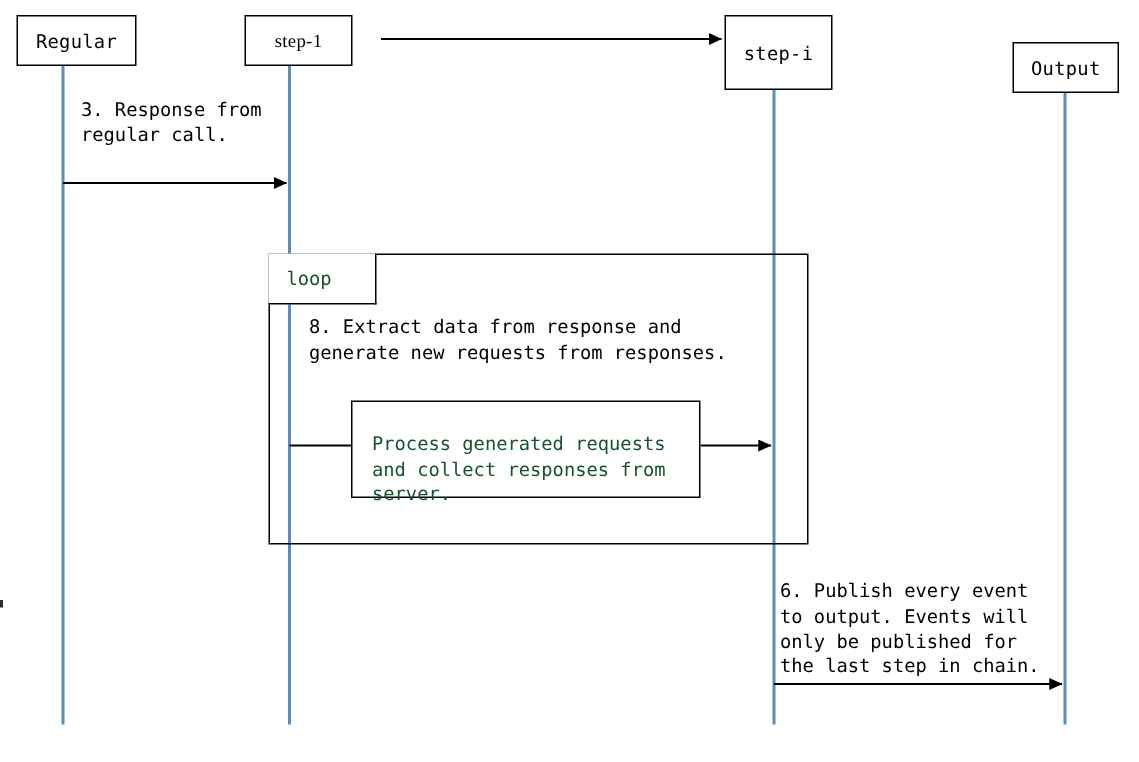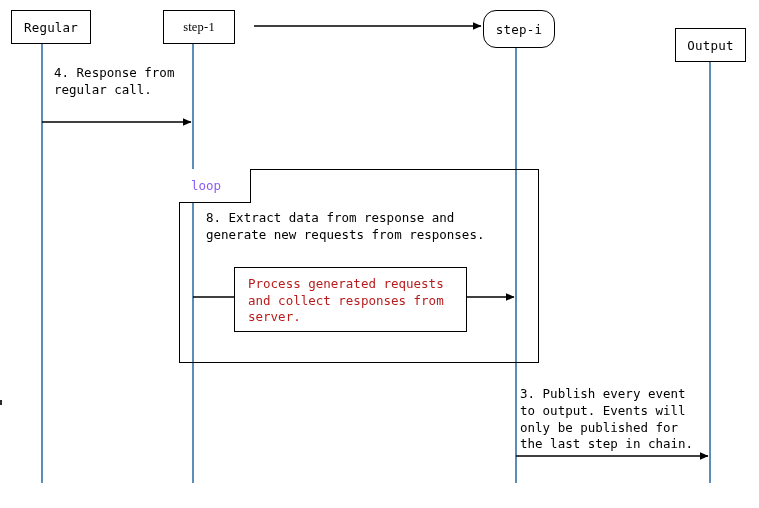--- a/index.html
+++ b/index.html
@@ -46,31 +46,31 @@
     position: absolute;
     box-sizing: border-box;
     border: 1.2px solid #000000;
     border-top: none;
     border-left: none;
     background: #ffffff;
     display: flex;
     align-items: center;
     padding-left: 12px;
     font-size: 12.5px;
-    color: #8b5cf6;
+    color: #14532d;
   }
   .note-box {
     position: absolute;
     box-sizing: border-box;
     border: 1.2px solid #000000;
     background: #ffffff;
-    padding: 8px 0 0 13px;
+    padding: 20px 0 0 13px;
     font-size: 12.5px;
     line-height: 16.5px;
-    color: #b91c1c;
+    color: #14532d;
     white-space: pre;
   }
   .msg-text {
     position: absolute;
     font-size: 12.5px;
     line-height: 16.8px;
     color: #000000;
     white-space: pre;
     background: transparent;
   }
@@ -111,43 +111,43 @@
   </svg>
 
   <div class="participant-box" style="left:11px; top:10px; width:80px; height:34px;">
     <span>Regular</span>
   </div>
 
   <div class="participant-box" style="left:163px; top:10px; width:72px; height:34px;font-family:Liberation Serif, serif;">
     <span>step-1</span>
   </div>
 
-  <div class="participant-box" style="left:483px; top:10px; width:72px; height:38px;border-radius:13px;">
+  <div class="participant-box" style="left:483px; top:10px; width:72px; height:50px;">
     <span>step-i</span>
   </div>
 
   <div class="participant-box" style="left:675px; top:28px; width:71px; height:34px;">
     <span>Output</span>
   </div>
 
-  <div class="msg-text" style="left:54px; top:65px;">4. Response from
+  <div class="msg-text" style="left:54px; top:65px;">3. Response from
 regular call.</div>
 
   <div class="frame-box" style="left:179px; top:169px; width:360px; height:194px;"></div>
   <div class="frame-label" style="left:179px; top:169px; width:72px; height:34px;">
     <span>loop</span>
   </div>
 
   <div class="msg-text" style="left:206px; top:210px;">8. Extract data from response and
 generate new requests from responses.</div>
 
   <div class="note-box" style="left:234px; top:267px; width:233px; height:65px;">Process generated requests
 and collect responses from
 server.</div>
 
-  <div class="msg-text" style="left:520px; top:386px;">3. Publish every event
+  <div class="msg-text" style="left:520px; top:386px;">6. Publish every event
 to output. Events will
 only be published for
 the last step in chain.</div>
 
   <div class="corner-mark" style="left:0px; top:400px; width:2px; height:5px;"></div>
 
 </div>
 
 </body></html>

